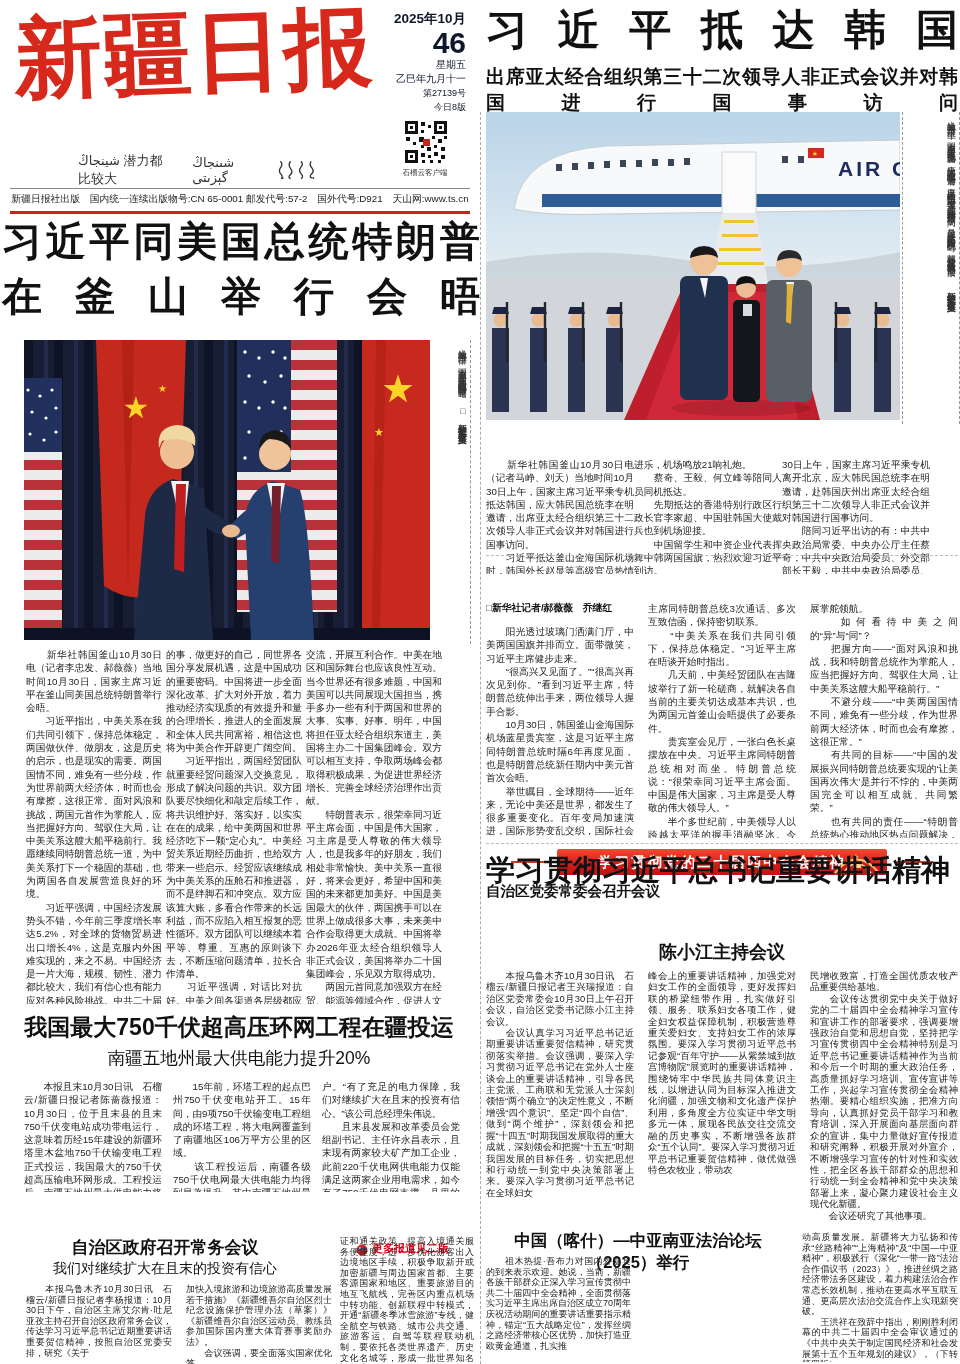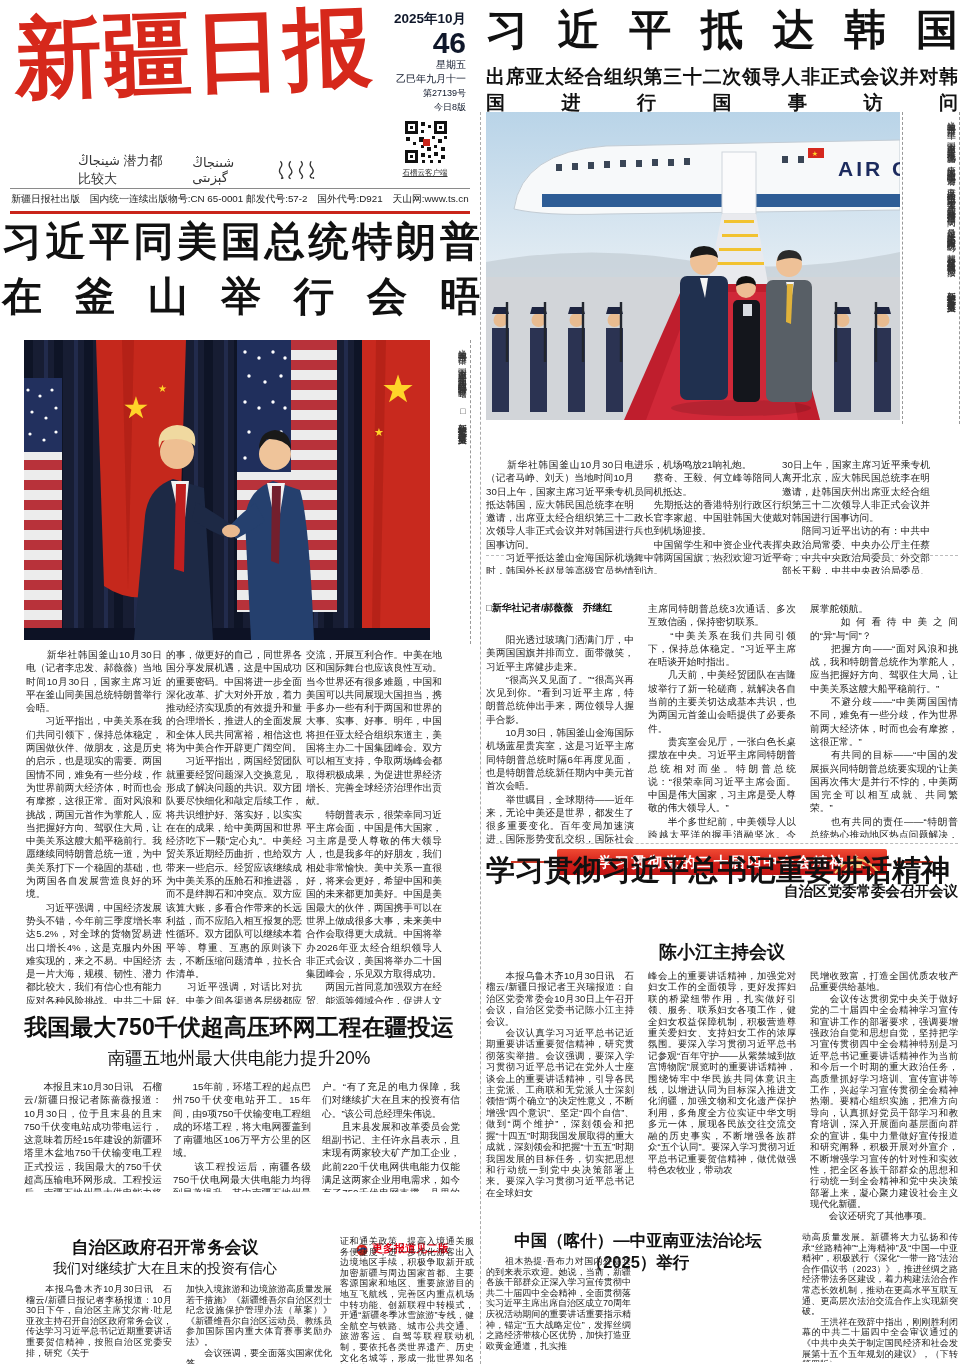--- a/index.html
+++ b/index.html
@@ -11,51 +11,51 @@
   .cols{display:flex;}
   .justify-line{text-align:justify;text-align-last:justify;}
   
   .mast-title{left:14px;top:4px;width:376px;font-family:"DejaVu Serif","Liberation Serif",serif;
               font-weight:900;font-size:88px;line-height:96px;color:#d6281b;letter-spacing:2px;
               transform:rotate(-2deg);}
   .dateblock{left:392px;top:10px;width:74px;text-align:right;color:#0f172a;}
   .dateblock .dm{font-size:13.5px;font-weight:700;}
   .dateblock .dd{font-size:30px;font-weight:700;line-height:30px;}
   .dateblock .ds{font-size:10px;line-height:14px;}
-  .qr-label{left:390px;top:168px;width:70px;text-align:center;font-size:7.5px;color:#333;text-decoration:underline;}
+  .qr-label{left:390px;top:168px;width:70px;text-align:center;font-size:7.5px;color:#333;}
   .scripts{left:78px;top:154px;width:240px;height:32px;display:flex;align-items:center;gap:24px;
            color:#333;font-size:13px;}
   .publine{left:10px;top:188px;width:460px;font-size:9.8px;text-align:center;color:#222;
            border-top:1px solid #8a8a8a;border-bottom:3px solid #c9241a;padding:4px 0 5px;}
   
   .arr-headline{left:486px;top:4px;width:472px;font-size:42px;font-weight:900;line-height:52px;}
   .arr-subhead{left:486px;top:64px;width:472px;font-size:19px;font-weight:700;line-height:26px;}
   .vcap{writing-mode:vertical-rl;font-size:8.8px;line-height:12px;letter-spacing:1px;color:#333;
         text-align:left;overflow:hidden;}
   .cap-strip-r{left:902px;top:112px;width:54px;height:308px;padding:2px 1px;
                border-left:1px dashed #999;border-right:1px dashed #999;}
   .cap-strip-l{left:434px;top:340px;width:34px;height:300px;padding:2px 1px;border-right:1px dashed #999;}
   .cap-credit{font-weight:700;margin-top:10px;display:inline-block;}
   
   .lead-h1{left:0;top:214px;width:478px;font-size:40px;font-weight:900;line-height:55px;padding:0 2px;}
   
   .vdiv{left:480px;top:112px;height:1252px;width:0;border-left:1px dashed #aaa;}
   .hdiv{height:0;border-top:1px dashed #bbb;}
   
   .summit-h{left:486px;top:558px;width:472px;font-size:30px;font-weight:900;text-align:center;}
-  .byline{font-size:9.8px;font-weight:700;margin-bottom:18px;color:#111;}
+  .byline{font-size:9.8px;font-weight:700;margin-bottom:10px;color:#111;}
   
   .banner-row{left:486px;top:848px;width:472px;height:28px;display:flex;align-items:center;
               justify-content:center;gap:10px;}
   .banner-dash{width:36px;height:0;border-top:2px solid #d23a28;}
   .banner{width:330px;height:26px;background:linear-gradient(180deg,#f04a33 0%,#d01c17 60%,#c01414 100%);
           color:#fff;font-size:14.5px;font-weight:700;display:flex;align-items:center;
           justify-content:center;letter-spacing:2px;position:relative;border-radius:2px;}
   .banner svg{position:absolute;right:4px;top:1px;}
-  .plen-kicker{left:486px;top:882px;width:472px;text-align:right;font-size:14.5px;font-weight:700;}
+  .plen-kicker{left:486px;top:882px;width:472px;text-align:left;font-size:14.5px;font-weight:700;}
   .plen-h{left:486px;top:851px;width:472px;text-align:left;font-size:29px;font-weight:900;
           font-family:"Liberation Serif","DejaVu Serif",serif;}
   .plen-sub{left:486px;top:940px;width:472px;text-align:center;font-size:18px;font-weight:700;}
   .small-text{font-size:9.4px;line-height:11.4px;}
   .tiny-text{font-size:9px;line-height:10.6px;}
   
   .grid-h{left:0;top:1012px;width:478px;text-align:center;font-size:23px;font-weight:900;}
   .grid-sub{left:0;top:1046px;width:478px;text-align:center;font-size:17.5px;font-weight:500;}
   .more-link{left:356px;top:1194px;display:flex;align-items:flex-end;gap:4px;color:#e60012;
              font-size:11px;font-weight:700;margin-top:47px;}

